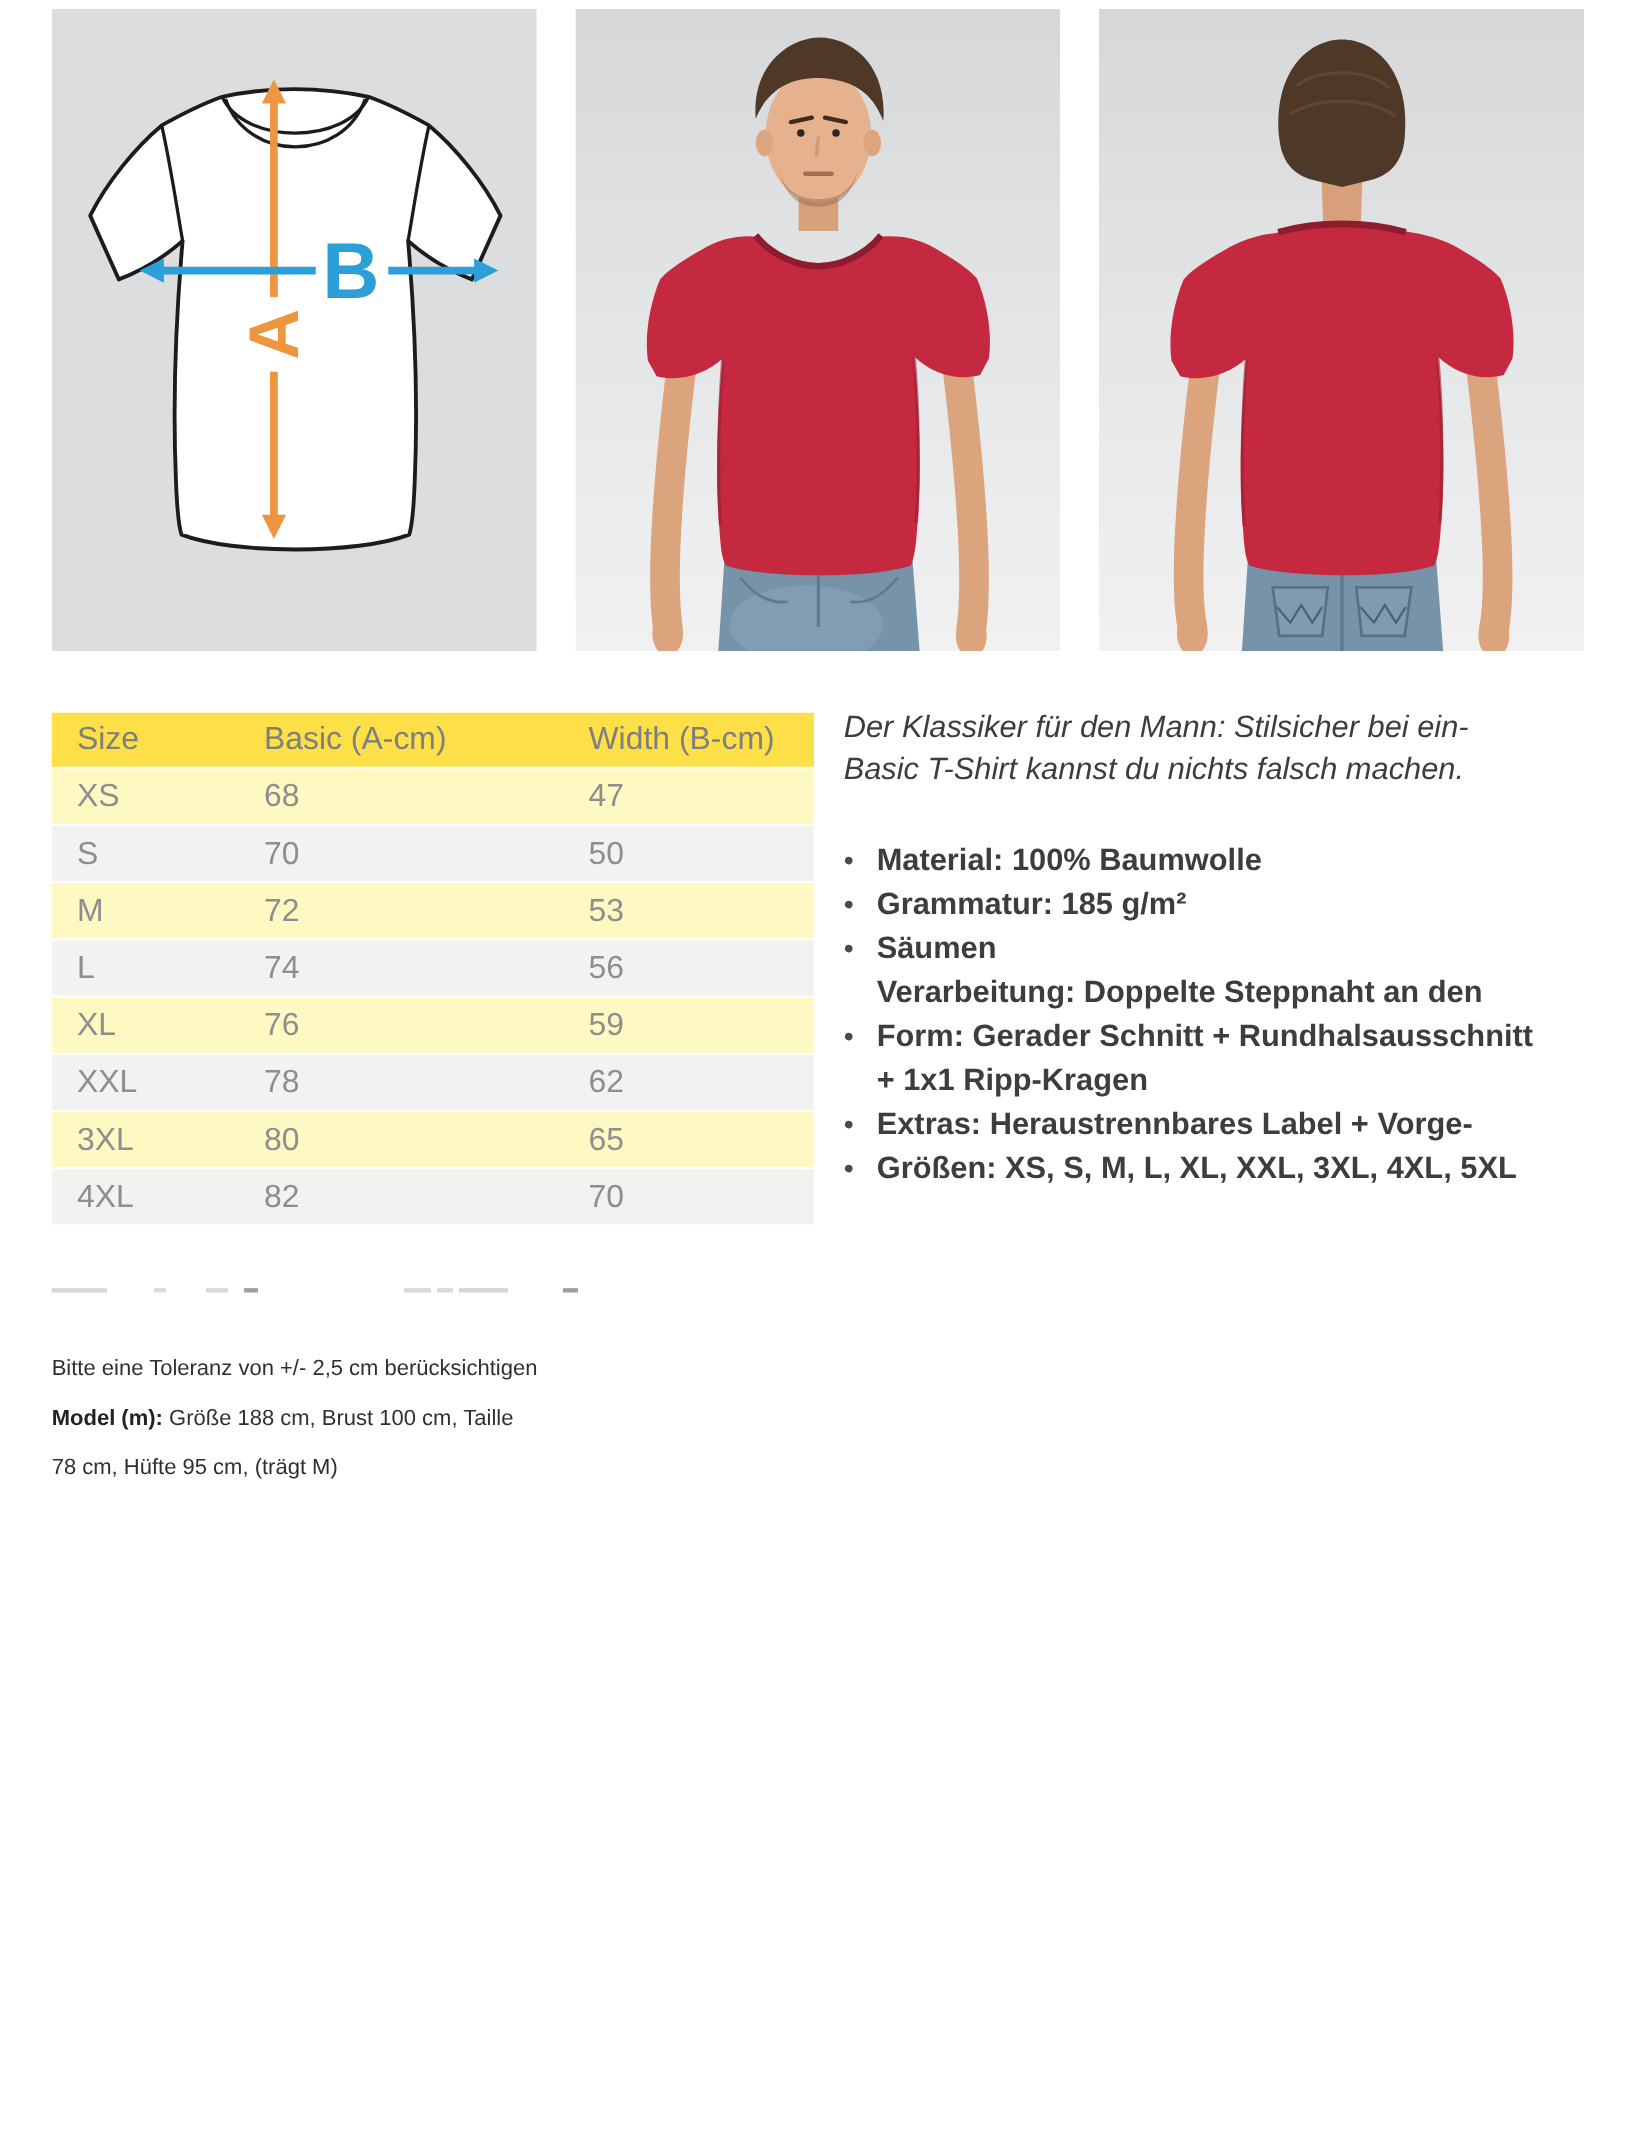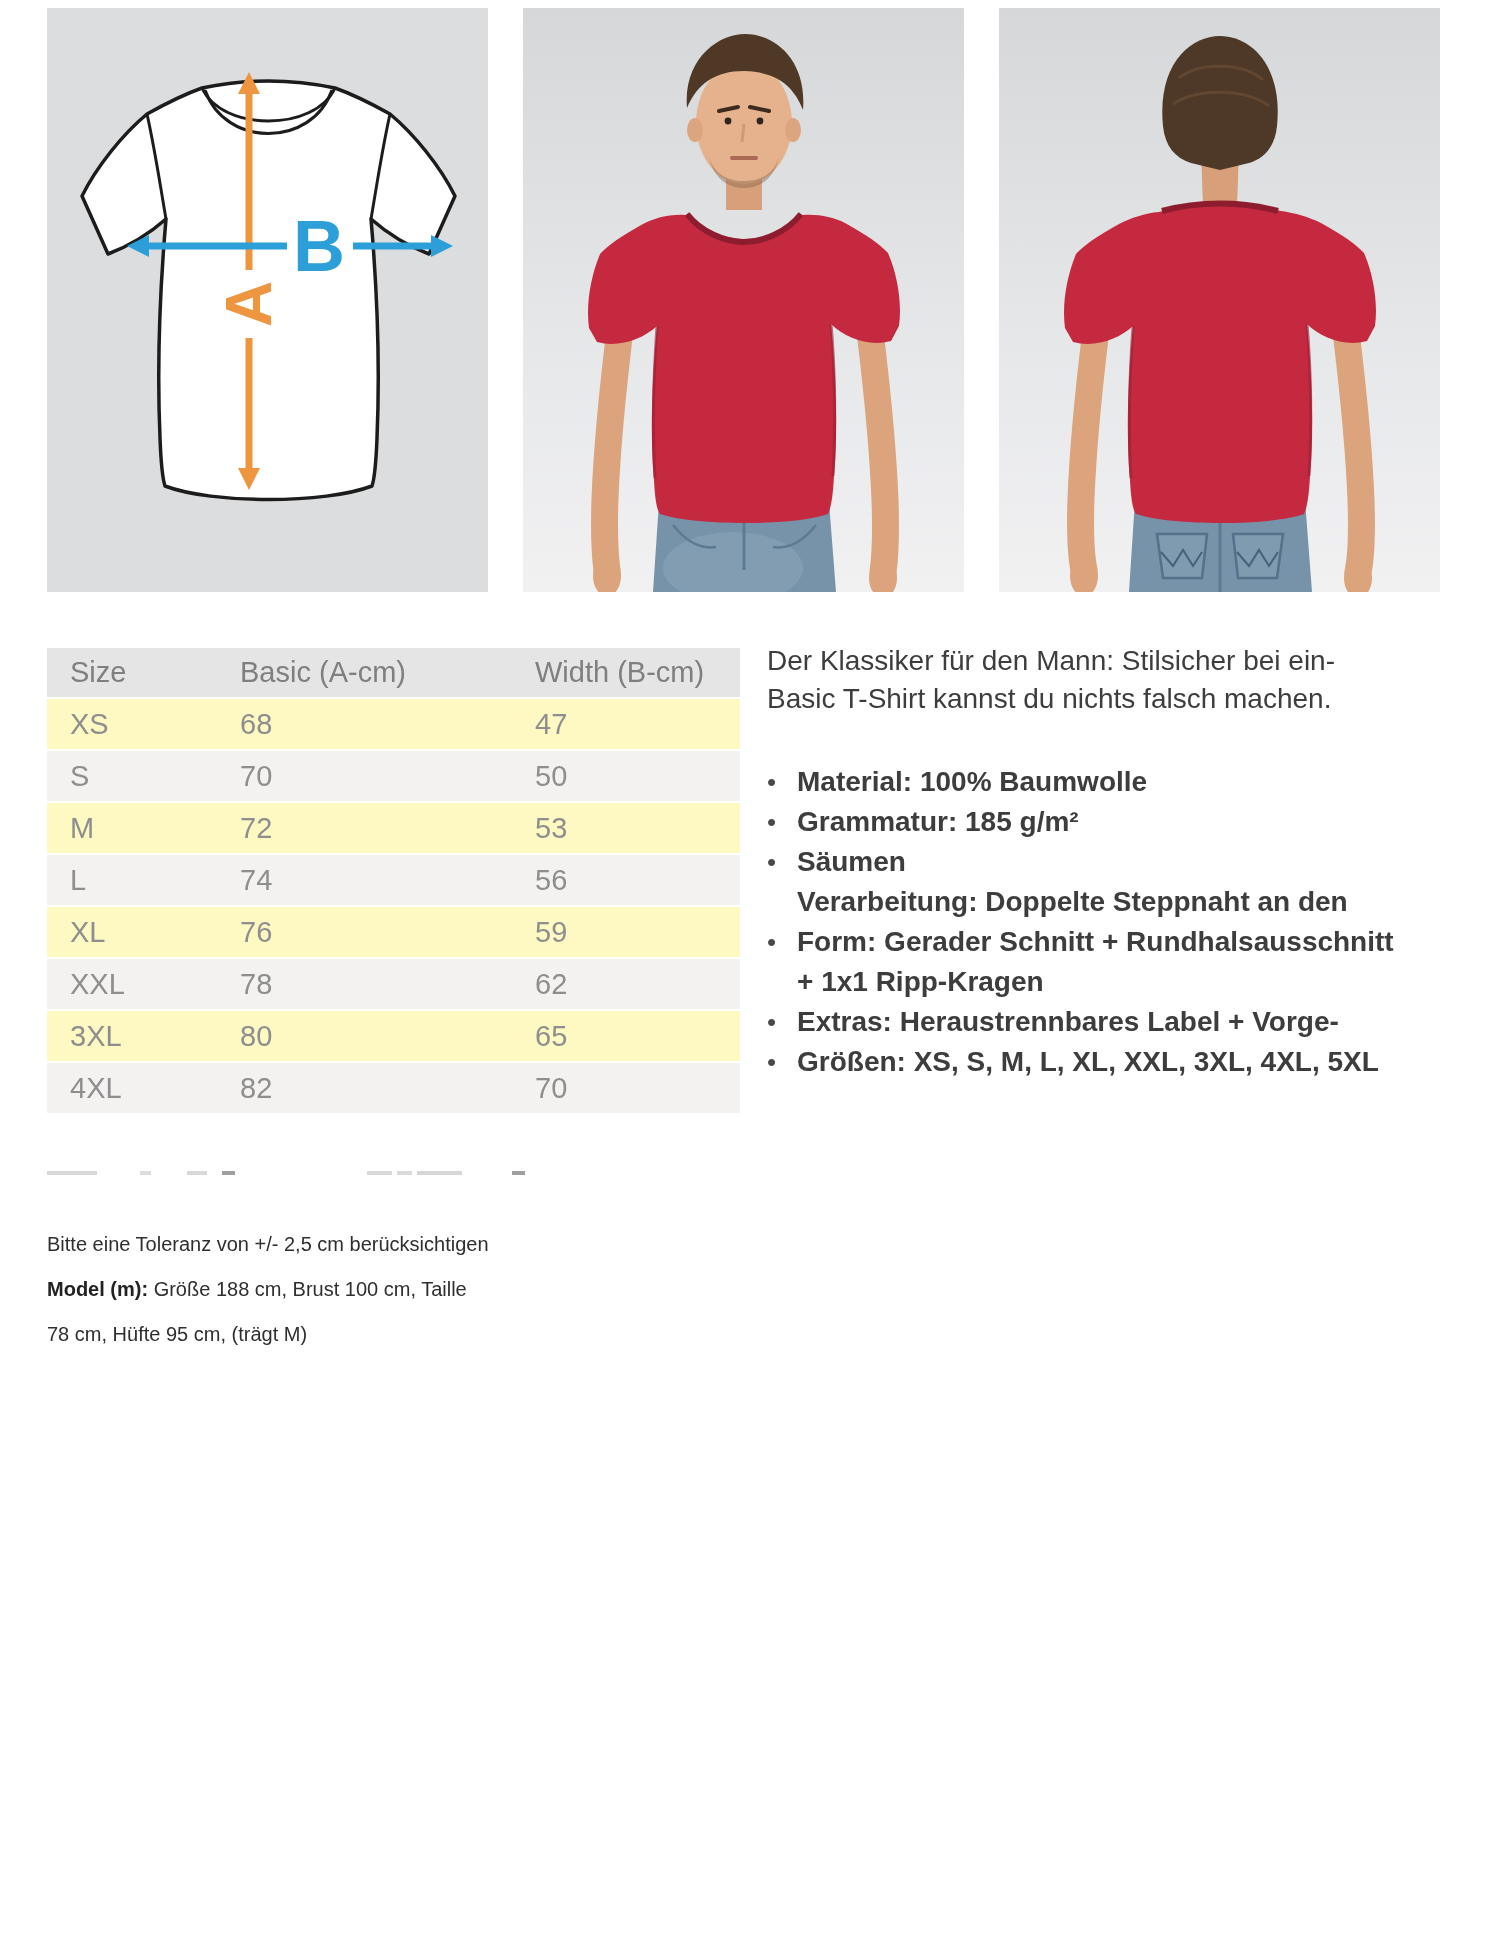--- a/index.html
+++ b/index.html
@@ -10,21 +10,21 @@
   .img-box{position:absolute;top:8px;width:441px;height:584px;overflow:hidden;}
   #img-diagram{left:47px;}
   #img-front{left:523px;}
   #img-back{left:999px;}
   .img-box svg{display:block;}
 
   
   #size-table{position:absolute;left:47px;top:648px;width:693px;font-size:29px;}
   .t-row{display:grid;grid-template-columns:193px 295px 1fr;align-items:center;
          border-bottom:2px solid #fff;}
-  .t-head{height:49px;background:#e5e5e5;color:#7f7f7f;}
+  .t-head{height:49px;background:#fde047;color:#7f7f7f;}
   .t-data{height:50px;color:#8e8e8e;}
   .t-data.dark{background:#fef9c3;}
   .t-data.light{background:#f3f2f1;}
   .t-cell:first-child{padding-left:23px;}
 
   
   #clipped-row{position:absolute;left:47px;top:1171px;width:485px;height:4px;
     background:linear-gradient(90deg,
       #d8d8d8 0 50px,transparent 50px 93px,
       #dddddd 93px 104px,transparent 104px 140px,
@@ -35,21 +35,21 @@
       #d6d6d6 370px 415px,transparent 415px 465px,
       #9f9f9f 465px 478px,transparent 478px);}
 
   
   #tolerance-block{position:absolute;left:47px;top:1222px;width:640px;
     font-size:20px;line-height:45px;color:#2f2f2f;}
   #tolerance-block .bold{font-weight:bold;color:#222;}
 
   
   #description{position:absolute;left:767px;top:642px;width:706px;color:#3d3d3d;}
-  .intro-line{font-size:28px;line-height:38px;white-space:nowrap;}
+  .intro-line{font-size:28px;line-height:38px;white-space:nowrap;font-style:italic;}
   #bullet-list{margin-top:44px;}
   .bullet-item{display:flex;}
   .bullet-dot{width:30px;font-size:26px;line-height:40px;color:#4a4a4a;}
   .bullet-lines{flex:1;font-weight:bold;}
   .bullet-line{font-size:28px;line-height:40px;white-space:nowrap;}
 </style>
 </head>
 <body>
 
 <div id="page">

